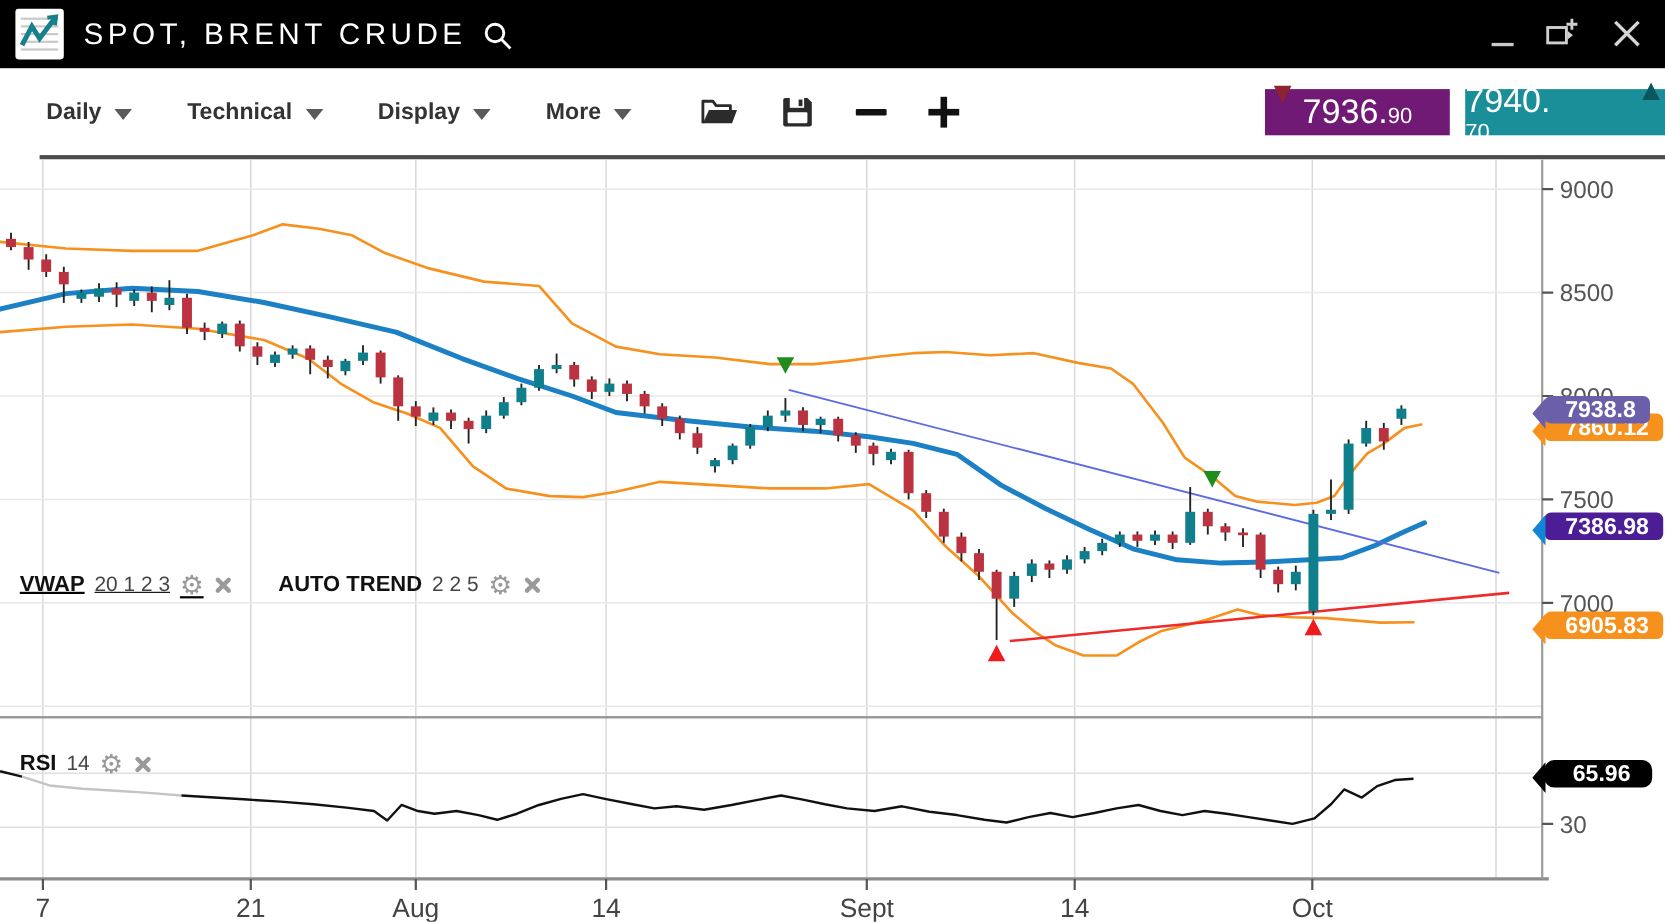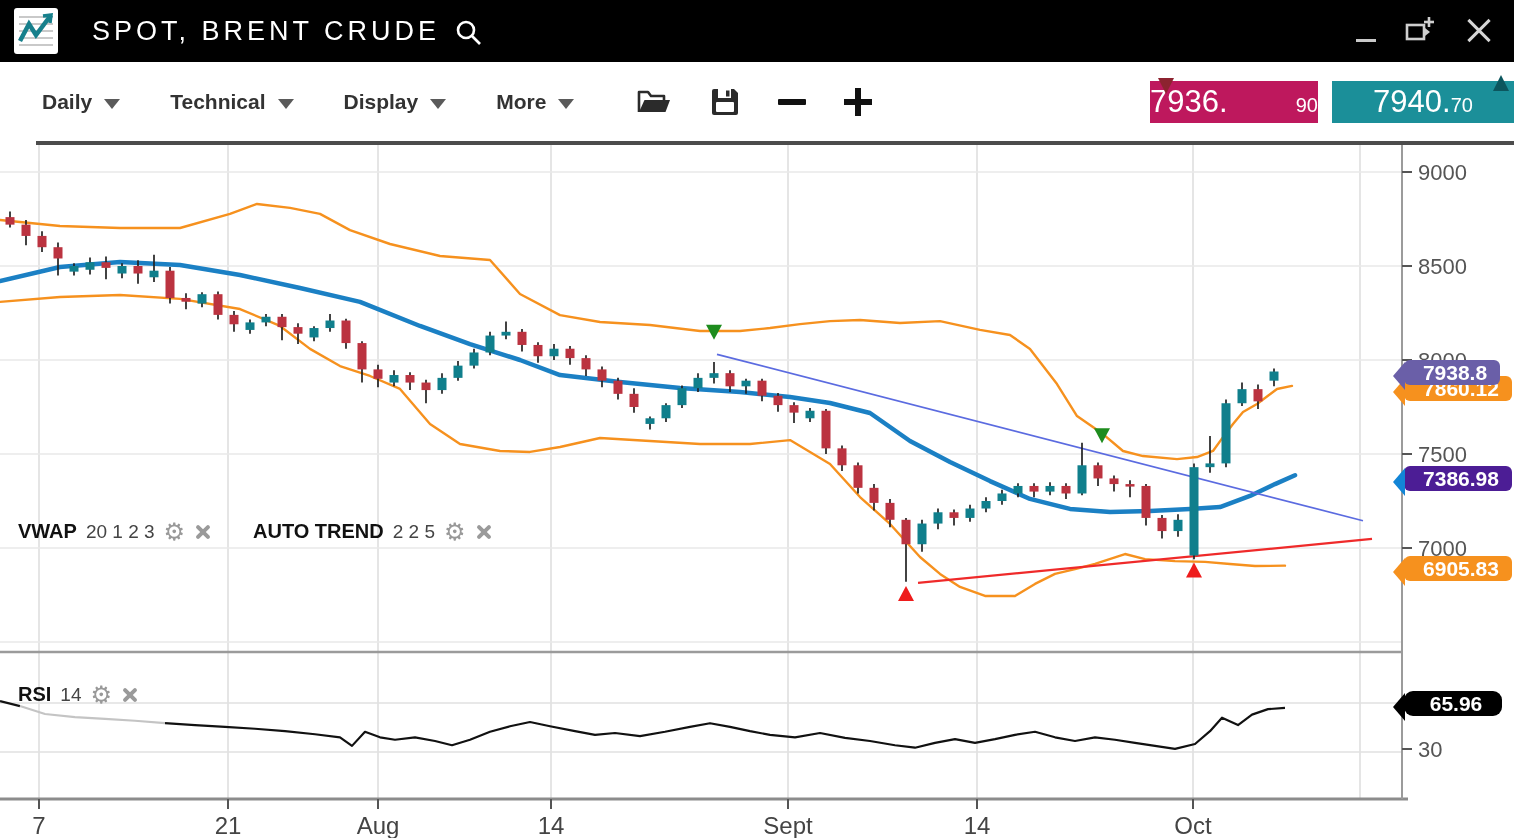--- a/index.html
+++ b/index.html
@@ -4,21 +4,21 @@
 <style>
   * { margin:0; padding:0; box-sizing:border-box; }
   html,body { width:1514px; height:838px; overflow:hidden; background:#fff;
               font-family:"Liberation Sans", sans-serif; }
 
   
   .titlebar { height:62px; background:#000; display:flex; align-items:center; position:relative; }
   .logo { width:44px; height:46px; background:#fff; border-radius:3px; margin-left:14px; position:relative; overflow:hidden; flex:0 0 auto; }
   .logo .pline { position:absolute; left:5px; right:5px; height:2px; background:#c9c9c9; }
   .logo svg { position:absolute; left:0; top:0; }
-  .win-title { color:#fff; font-size:27px; font-weight:400; letter-spacing:4px; margin-left:34px; white-space:nowrap; }
+  .win-title { color:#fff; font-size:27px; font-weight:400; letter-spacing:4px; margin-left:18px; white-space:nowrap; }
   .search-ic { margin-left:14px; margin-top:4px; }
   .tb-spacer { flex:1; }
   .winbtns { display:flex; align-items:center; gap:28px; margin-right:22px; }
   .min-bar { width:20px; height:3px; background:#c9c9c9; margin-top:18px; }
   .close-x { position:relative; width:26px; height:26px; }
   .close-x::before,.close-x::after { content:""; position:absolute; left:-2px; top:11px; width:30px; height:3px; background:#d6d6d6; }
   .close-x::before { transform:rotate(45deg); }
   .close-x::after  { transform:rotate(-45deg); }
 
   
@@ -124,26 +124,26 @@
     </svg>
   </div>
   <div class="tool-ic">
       <div class="minus-bar"></div>
     </div>
   <div class="tool-ic">
       <div class="plus-ic"></div>
     </div>
 
 
-  <div class="pbadge pbadge-bid" id="bid-badge" style="background: #be185d; justify-content: space-between;">
+  <div class="pbadge pbadge-bid" id="bid-badge" style="background: #701a75;">
     <span class="arr-down"></span>
     <span class="big">7936.</span>
     <span class="sml">90</span>
   </div>
-  <div class="pbadge pbadge-ask" id="ask-badge" style="background: rgb(27, 143, 153);">
+  <div class="pbadge pbadge-ask" id="ask-badge" style="background: rgb(27, 143, 153); flex-direction: column;">
     <span class="big">7940.</span>
     <span class="sml">70</span>
     <span class="arr-up"></span>
   </div>
 </div>
 
 <div class="chart-area" id="chart-area">
   <svg id="plot" width="1514" height="697" viewBox="0 141 1514 697">
       <line x1="39" y1="141" x2="39" y2="795" stroke="#dadada" stroke-width="1.4"></line>
       <line x1="228" y1="141" x2="228" y2="795" stroke="#dadada" stroke-width="1.4"></line>
@@ -357,21 +357,21 @@
       <line x1="551" y1="795" x2="551" y2="805" stroke="#555" stroke-width="2"></line>
       <text x="551" y="830" font-size="24" fill="#444444" text-anchor="middle">14</text>
       <line x1="788" y1="795" x2="788" y2="805" stroke="#555" stroke-width="2"></line>
       <text x="788" y="830" font-size="24" fill="#444444" text-anchor="middle">Sept</text>
       <line x1="977" y1="795" x2="977" y2="805" stroke="#555" stroke-width="2"></line>
       <text x="977" y="830" font-size="24" fill="#444444" text-anchor="middle">14</text>
       <line x1="1193" y1="795" x2="1193" y2="805" stroke="#555" stroke-width="2"></line>
       <text x="1193" y="830" font-size="24" fill="#444444" text-anchor="middle">Oct</text>
     </svg>
   <div id="overlays">
-      <div class="ind-label" style="left: 18px; top: 375px;">
+      <div class="ind-label" style="left: 18px; top: 375px; text-decoration: underline;">
         <span class="nm">VWAP</span>
         <span class="pr">20 1 2 3</span>
         <span class="gear">⚙</span>
         <span class="xic"></span>
       </div>
       <div class="ind-label" style="left: 253px; top: 375px;">
         <span class="nm">AUTO TREND</span>
         <span class="pr">2 2 5</span>
         <span class="gear">⚙</span>
         <span class="xic"></span>

